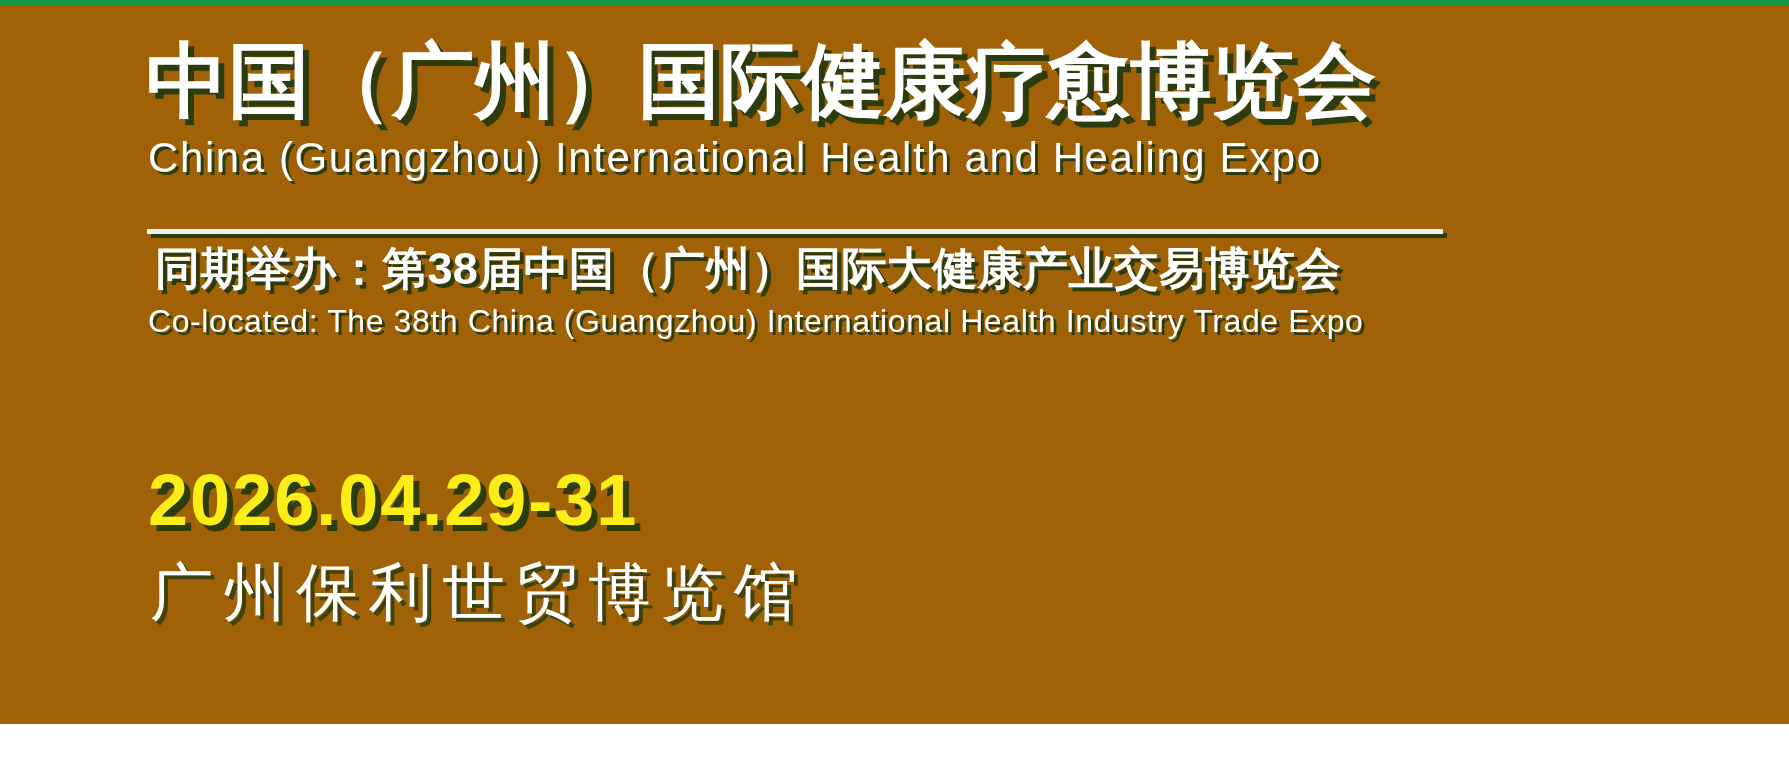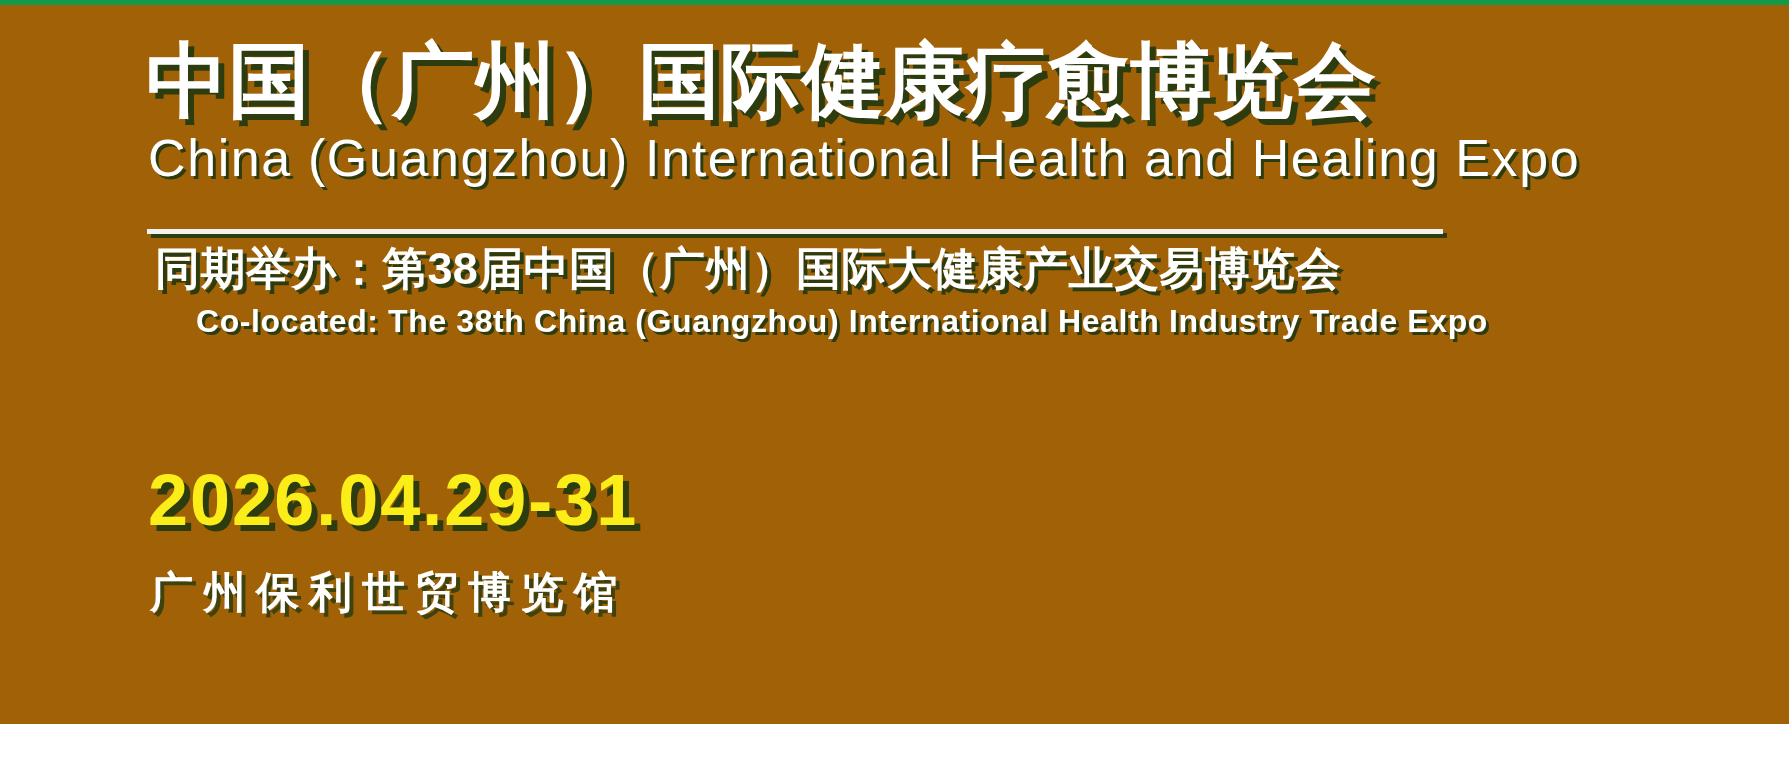--- a/index.html
+++ b/index.html
@@ -42,21 +42,21 @@
     font-weight: bold;
     color: #ffffff;
     letter-spacing: 0px;
     white-space: nowrap;
     text-shadow: 6px 6px 0 rgba(0, 46, 20, 0.72);
   }
   .title-en {
     position: absolute;
     left: 2px;
     top: 133px;
-    font-size: 52px;
+    font-size: 42px;
     line-height: 50px;
     font-weight: normal;
     color: #ffffff;
     letter-spacing: 1.6px;
     white-space: nowrap;
     text-shadow: 3px 3px 0 rgba(0, 46, 20, 0.72);
   }
 
   .divider {
     position: absolute;
@@ -81,48 +81,47 @@
     white-space: nowrap;
     text-shadow: 4px 4px 0 rgba(0, 46, 20, 0.72);
     margin-left: 8px;
   }
   .colocated-en {
     position: absolute;
     left: 2px;
     top: 301px;
     font-size: 32px;
     line-height: 40px;
-    font-weight: bold;
+    font-weight: normal;
     color: #ffffff;
     letter-spacing: 0.6px;
     white-space: nowrap;
     text-shadow: 3px 3px 0 rgba(0, 46, 20, 0.72);
-    margin-left: 48px;
   }
 
   
   .date {
     position: absolute;
     left: 2px;
     top: 458px;
     font-size: 72px;
     line-height: 84px;
     font-weight: bold;
     color: #fbee18;
     letter-spacing: 2px;
     white-space: nowrap;
     text-shadow: 6px 6px 0 rgba(0, 46, 20, 0.72);
   }
   .venue {
     position: absolute;
     left: 4px;
     top: 562px;
-    font-size: 43px;
+    font-size: 63px;
     line-height: 60px;
-    font-weight: bold;
+    font-weight: normal;
     color: #ffffff;
     letter-spacing: 10px;
     white-space: nowrap;
     text-shadow: 4px 4px 0 rgba(0, 46, 20, 0.62);
   }
 </style>
 </head>
 <body>
 
 <div id="banner">

